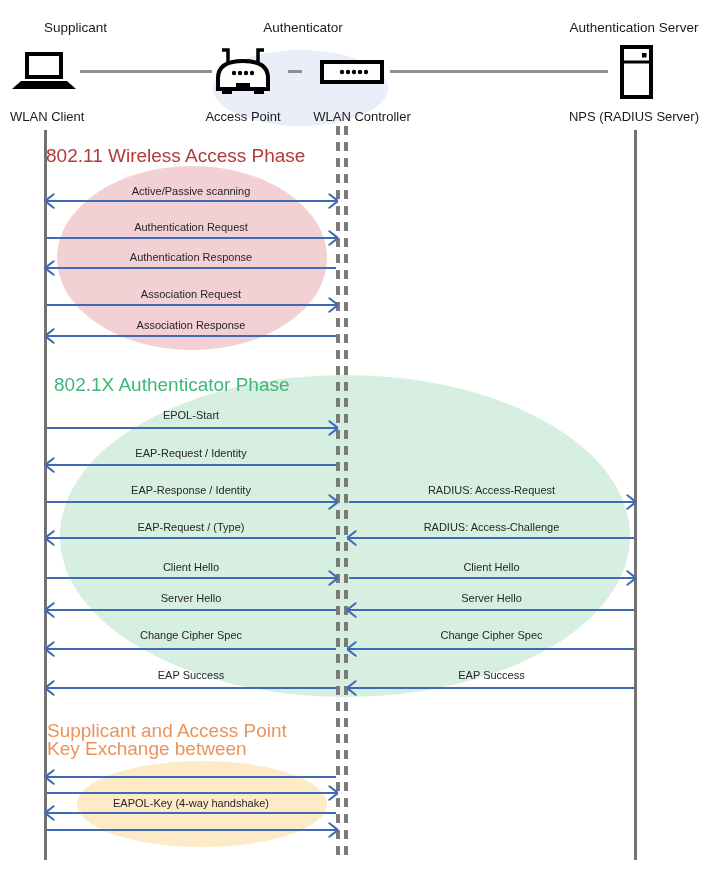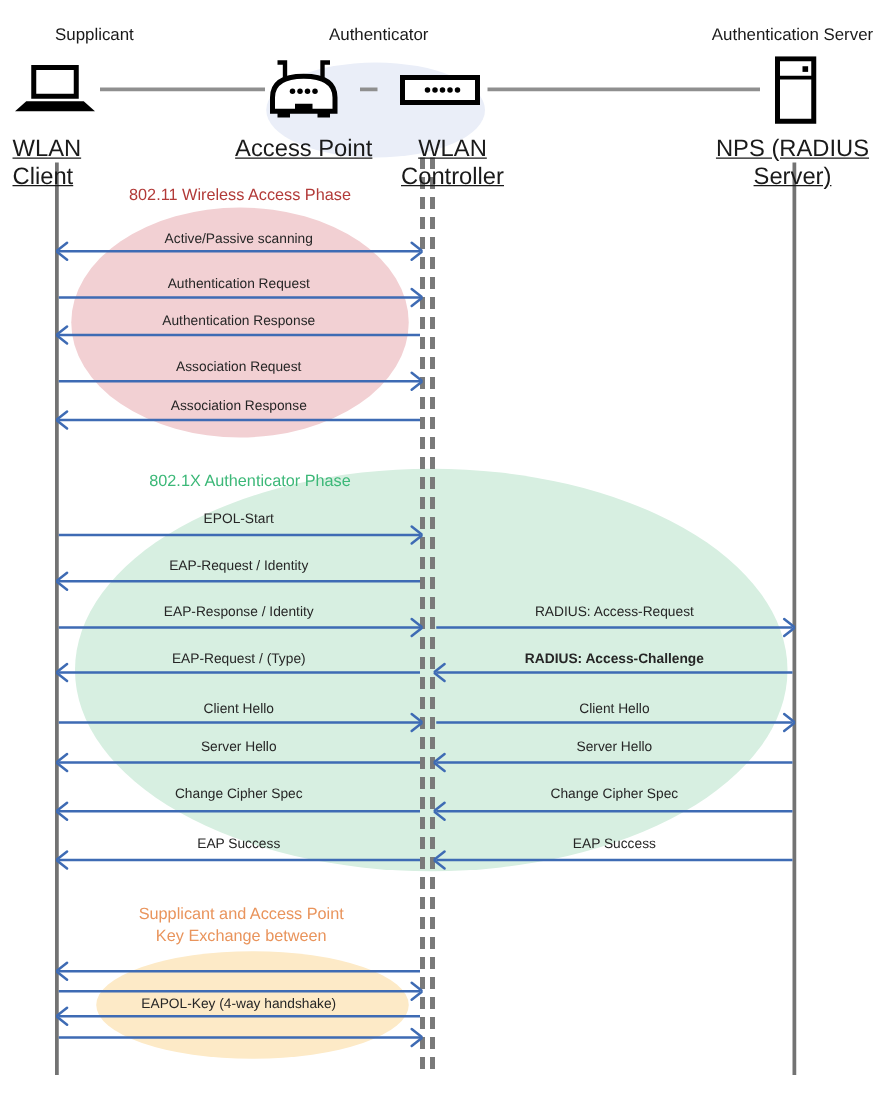--- a/index.html
+++ b/index.html
@@ -18,25 +18,25 @@
   .el-hdr{left:213px;top:50px;width:175px;height:76px;background:#eaeef8;}
   .el-pink{left:57px;top:166px;width:270px;height:184px;background:#f2d0d3;}
   .el-green{left:60px;top:375px;width:570px;height:322px;background:#d7efe1;}
   .el-yellow{left:77px;top:761px;width:250px;height:86px;background:#fdeac7;}
   
   .lifeline{position:absolute;top:130px;width:3px;height:730px;background:var(--lifeline);z-index:1;}
   .dashline{position:absolute;top:126px;width:4px;height:732px;z-index:1;
     background:repeating-linear-gradient(to bottom,#7a7a7a 0 9px,transparent 9px 16px);}
   
   .rolelabel{position:absolute;font-size:13.5px;color:#1a1a1a;z-index:2;}
-  .devlabel{position:absolute;font-size:19px;color:#1a1a1a;z-index:2;text-align:center;text-decoration:underline;}
+  .devlabel{position:absolute;font-size:13px;color:#1a1a1a;z-index:2;text-align:center;}
   .connector{position:absolute;height:3px;background:#8f8f8f;top:70px;z-index:1;}
   .icon{position:absolute;z-index:2;}
   
-  .ptitle{position:absolute;font-size:13px;text-align:center;z-index:2;line-height:18px;}
+  .ptitle{position:absolute;font-size:19px;text-align:left;z-index:2;line-height:18px;}
   .t-red{color:#b23a38;}
   .t-green{color:#3cb878;}
   .t-orange{color:#e9945c;}
   
   .mlabel{position:absolute;font-size:11px;color:#262626;text-align:center;z-index:2;line-height:16px;white-space:nowrap;}
   .arr{position:absolute;height:2px;background:var(--arrow);z-index:2;}
   .ah{position:absolute;width:12px;height:14px;top:-6px;}
   .ah.l{left:-2px;}
   .ah.r{right:-2px;}
   .ah::before,.ah::after{content:"";position:absolute;width:12px;height:2px;background:var(--arrow);border-radius:1px;top:6px;}
@@ -160,21 +160,21 @@
     </div>
   <div class="mlabel" style="left:349px;top:482px;width:285px;">RADIUS: Access-Request</div>
   <div class="arr" style="left:349px;top:501px;width:285px;">
       <span class="ah r"></span>
     </div>
 
   <div class="mlabel" style="left:46px;top:519px;width:290px;">EAP-Request / (Type)</div>
   <div class="arr" style="left:47px;top:537px;width:289px;">
       <span class="ah l"></span>
     </div>
-  <div class="mlabel" style="left:349px;top:519px;width:285px;font-weight:bold;">RADIUS: Access-Challenge</div>
+  <div class="mlabel" style="left:349px;top:519px;width:285px;">RADIUS: Access-Challenge</div>
   <div class="arr" style="left:349px;top:537px;width:285px;">
       <span class="ah l"></span>
     </div>
 
   <div class="mlabel" style="left:46px;top:559px;width:290px;">Client Hello</div>
   <div class="arr" style="left:47px;top:577px;width:289px;">
       <span class="ah r"></span>
     </div>
   <div class="mlabel" style="left:349px;top:559px;width:285px;">Client Hello</div>
   <div class="arr" style="left:349px;top:577px;width:285px;">

